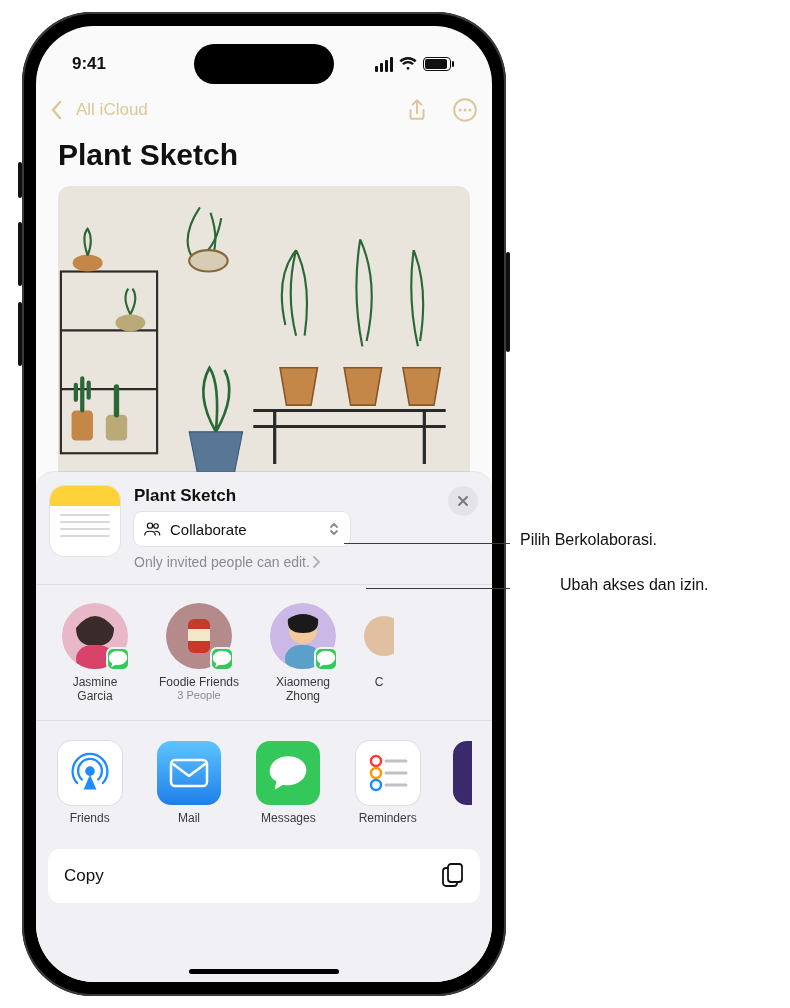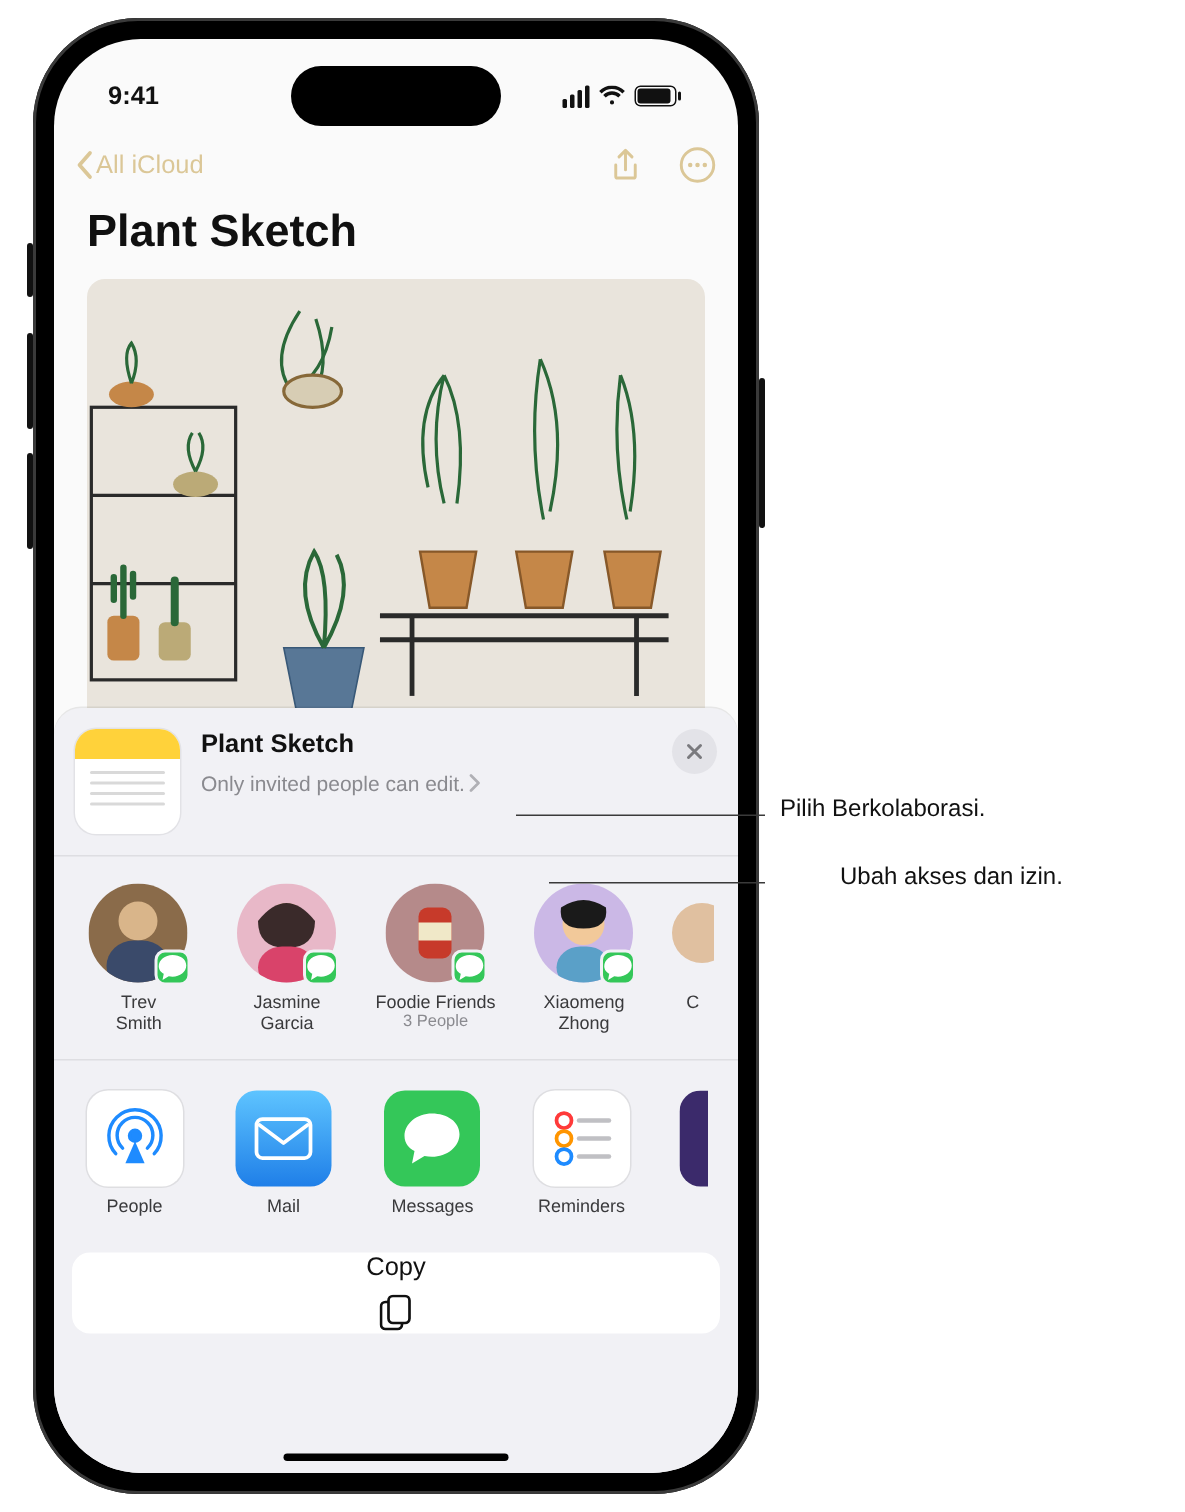--- a/index.html
+++ b/index.html
@@ -55,21 +55,21 @@
   .battery { width: 28px; height: 14px; border: 1.5px solid #111; border-radius: 4px; position: relative; }
   .battery::after { content:""; position:absolute; right:-4px; top:3px; width:2px; height:6px; background:#111; border-radius:1px; }
   .battery .fill { position:absolute; left:1px; top:1px; bottom:1px; width:22px; background:#111; border-radius:2px; }
 
   
   .navbar {
     position: absolute; top: 60px; left: 0; right: 0; height: 48px;
     display: flex; align-items: center; justify-content: space-between;
     padding: 0 14px; color: #c7a24a; opacity: .55;
   }
-  .nav-left { display: flex; align-items: center; gap: 2px; font-size: 17px; }
+  .nav-left { display: flex; align-items: center; gap: 14px; font-size: 17px; }
   .nav-right { display: flex; align-items: center; gap: 22px; }
   .nav-icon { width: 26px; height: 26px; color: #c7a24a; }
 
   .page-title {
     position: absolute; top: 112px; left: 22px;
     font-size: 30px; font-weight: 700; color: #111;
   }
 
   
   .sketch-box {
@@ -158,21 +158,21 @@
   .airdrop { background:#fff; box-shadow: 0 0 0 1px rgba(0,0,0,.08);}
   .messages-app { background:#34c759; }
   .mail-app { background: linear-gradient(#5ec4ff,#1f7fe8); }
   .reminders-app { background:#fff; box-shadow: 0 0 0 1px rgba(0,0,0,.08); padding:10px;}
   .partial-app { background:#3b2a6b; }
 
   
   .copy-row {
     margin: 8px 12px 0 12px; height: 54px; background:#fff; border-radius: 12px;
     display:flex; align-items:center; justify-content:space-between;
-    padding: 0 16px; font-size:17px; color:#111;flex-direction:column;
+    padding: 0 16px; font-size:17px; color:#111;
   }
 
   .home-indicator {
     position:absolute; bottom:8px; left:50%; transform:translateX(-50%);
     width: 150px; height:5px; background:#000; border-radius:3px;
   }
 
   
   .callout-line {
     position: absolute; height: 1px; background: #3a3a3a;
@@ -294,60 +294,47 @@
             <div class="bar"></div>
             <div class="lines">
                 <span></span>
                 <span></span>
                 <span></span>
                 <span></span>
               </div>
           </div>
           <div class="header-col">
             <div class="sheet-title">Plant Sketch</div>
+            <div class="collab-pill">
+              <svg width="18" height="14" viewBox="0 0 24 18">
+                  <path d="M8 8a3.5 3.5 0 100-7 3.5 3.5 0 000 7zm8 0a3 3 0 100-6 3 3 0 000 6zM1 17c0-3 3-5 7-5s7 2 7 5M15 12c3 0 6 1.7 6 5" stroke="#111" stroke-width="1.6" fill="none" stroke-linecap="round"></path>
+                </svg>
+              <span>Collaborate</span>
+              <span class="spacer"></span>
+              <svg width="12" height="16" viewBox="0 0 12 16">
+                  <path d="M3 6l3-3 3 3M3 10l3 3 3-3" stroke="#8a8a8f" stroke-width="1.8" fill="none" stroke-linecap="round" stroke-linejoin="round"></path>
+                </svg>
+            </div>
             <div class="perm-row">
               <span>Only invited people can edit.</span>
               <svg width="8" height="12" viewBox="0 0 8 12">
                   <path d="M2 1l5 5-5 5" stroke="#b0b0b5" stroke-width="1.8" fill="none" stroke-linecap="round" stroke-linejoin="round"></path>
                 </svg>
             </div>
           </div>
           <div class="close-btn">
             <svg width="12" height="12" viewBox="0 0 12 12">
                 <path d="M2 2l8 8M10 2l-8 8" stroke="#7a7a7e" stroke-width="2" stroke-linecap="round"></path>
               </svg>
           </div>
         </div>
 
         <div class="sep"></div>
 
         <div class="contacts">
-          <div class="contact">
-            <div class="avatar">
-              <svg viewBox="0 0 66 66">
-                  <defs>
-                    <clipPath id="c1">
-                      <circle cx="33" cy="33" r="33"></circle>
-                    </clipPath>
-                  </defs>
-                <g clip-path="url(#c1)">
-                    <rect width="66" height="66" fill="#8a6b4a"></rect>
-                    <circle cx="33" cy="25" r="13" fill="#d9b58a"></circle>
-                    <rect x="12" y="38" width="42" height="34" rx="18" fill="#3a4a6a"></rect>
-                  </g>
-                </svg>
-              <div class="badge">
-                  <svg width="14" height="13" viewBox="0 0 24 22">
-                    <path d="M12 1C6 1 1 5 1 10c0 3 2 5 4 6l-1 5 5-3c1 .2 2 .3 3 .3 6 0 11-4 11-9S18 1 12 1z" fill="#fff"></path>
-                  </svg>
-                </div>
-            </div>
-            <div>Trev</div>
-            <div>Smith</div>
-          </div>
 
           <div class="contact">
             <div class="avatar">
               <svg viewBox="0 0 66 66">
                   <defs>
                     <clipPath id="c2">
                       <circle cx="33" cy="33" r="33"></circle>
                     </clipPath>
                   </defs>
                 <g clip-path="url(#c2)">
@@ -433,21 +420,21 @@
             <div class="app-icon airdrop">
               <svg width="44" height="44" viewBox="0 0 48 48">
                 <g fill="none" stroke="#1e8bff" stroke-width="2.5" stroke-linecap="round">
                   <circle cx="24" cy="22" r="4" fill="#1e8bff"></circle>
                   <path d="M15 31a13 13 0 1118 0"></path>
                   <path d="M10 35a19 19 0 1128 0"></path>
                   <path d="M24 26l-7 16h14z" fill="#1e8bff" stroke="none"></path>
                 </g>
               </svg>
             </div>
-            <div>People</div>
+            <div>Friends</div>
           </div>
 
           <div class="app">
             <div class="app-icon mail-app">
               <svg width="40" height="30" viewBox="0 0 40 30">
                   <rect x="2" y="2" width="36" height="26" rx="4" fill="none" stroke="#fff" stroke-width="2.5"></rect>
                   <path d="M4 6l16 12L36 6" stroke="#fff" stroke-width="2.5" fill="none" stroke-linecap="round" stroke-linejoin="round"></path>
                 </svg>
             </div>
             <div>Mail</div>

